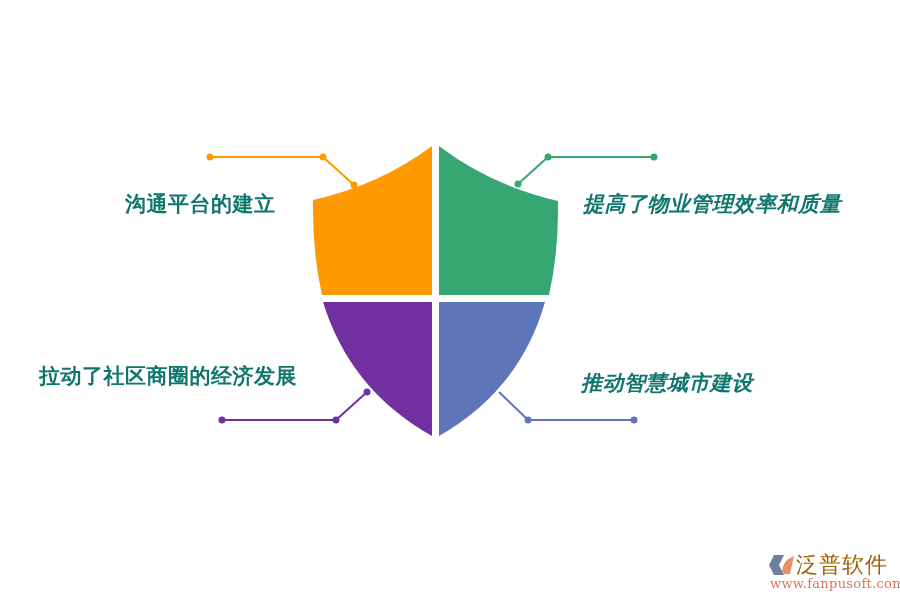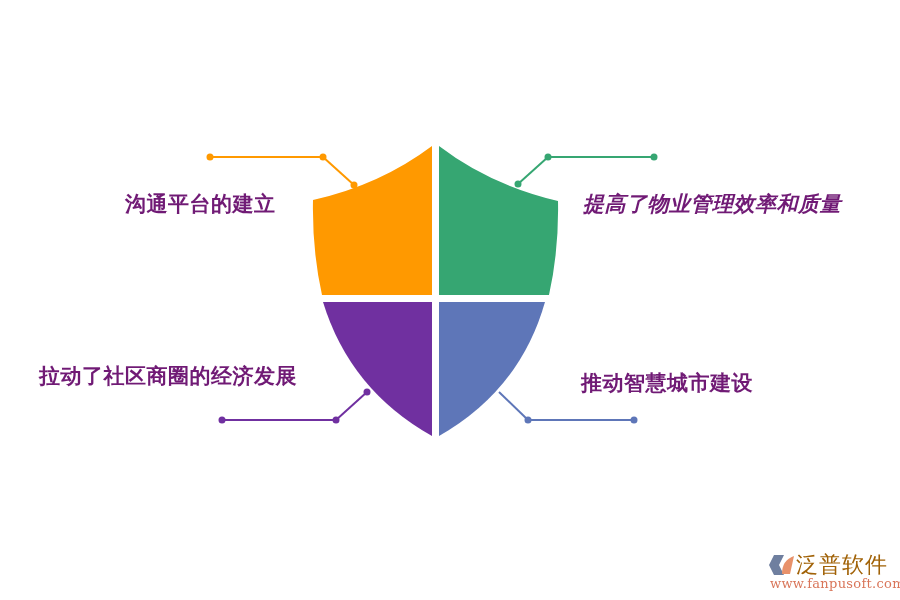--- a/index.html
+++ b/index.html
@@ -1,19 +1,19 @@
 <!DOCTYPE html>
 <html><head>
   <meta charset="utf-8">
   <style>
     html, body { margin: 0; padding: 0; background: #ffffff; }
     body { width: 900px; height: 600px; position: relative; overflow: hidden;
            font-family: "DejaVu Sans", "Liberation Sans", sans-serif; }
     #diagram { position: absolute; left: 0; top: 0; }
-    .label { position: absolute; font-size: 21px; font-weight: bold; color: #701a75;
+    .label { position: absolute; font-size: 21px; font-weight: bold; color: #0f766e;
              white-space: nowrap; letter-spacing: 0.5px; }
     #logo { position: absolute; left: 768px; top: 550px; width: 130px; height: 42px; }
     .logo-name { position: absolute; left: 28px; top: 0px; font-size: 22px; color: #a16207;
                  letter-spacing: 1px; font-family: "DejaVu Sans", sans-serif; }
     .logo-url { position: absolute; left: 2px; top: 26px; font-size: 13px; color: #d9765a;
                 font-family: "DejaVu Serif", serif; letter-spacing: 0.3px; }
   </style>
 </head>
 <body>
 
@@ -52,21 +52,21 @@
     <line x1="499" y1="392" x2="528" y2="420" stroke-width="2"></line>
     <line x1="528" y1="420" x2="634" y2="420" stroke-width="2"></line>
     <circle cx="528" cy="420" r="3.5" stroke="none"></circle>
     <circle cx="634" cy="420" r="3.5" stroke="none"></circle>
   </g>
 </svg>
 
 <div class="label" style="left:125px; top:190px;">沟通平台的建立</div>
 <div class="label" style="left:583px; top:190px;font-style:italic;">提高了物业管理效率和质量</div>
 <div class="label" style="left:39px; top:362px;">拉动了社区商圈的经济发展</div>
-<div class="label" style="left:581px; top:369px;">推动智慧城市建设</div>
+<div class="label" style="left:581px; top:369px;font-style:italic;">推动智慧城市建设</div>
 
 <div id="logo">
   <svg width="28" height="26" viewBox="0 0 28 26" style="position:absolute; left:0; top:2px;">
     <path d="M6,3 L16,3 L11,13 L16,23 L6,23 L1,13 Z" fill="#6f7f9f"></path>
     <path d="M14,22 Q14,8 26,4 L22,22 Z" fill="#e8916a"></path>
   </svg>
   <span class="logo-name">泛普软件</span>
   <span class="logo-url">www.fanpusoft.com</span>
 </div>
 

